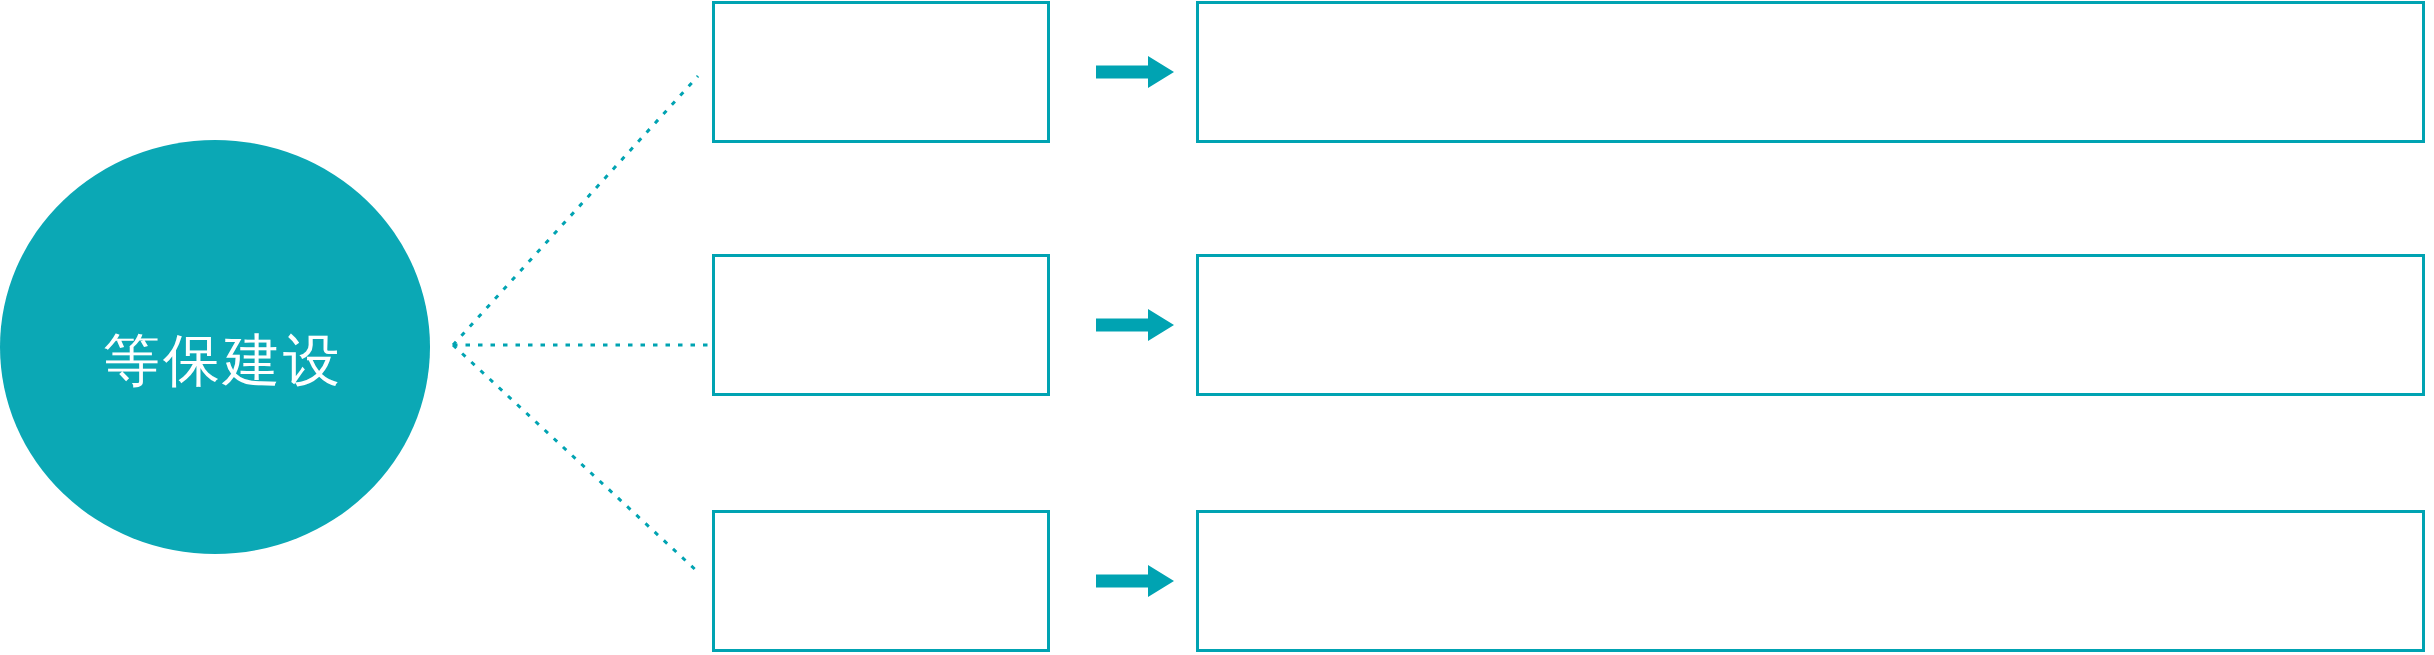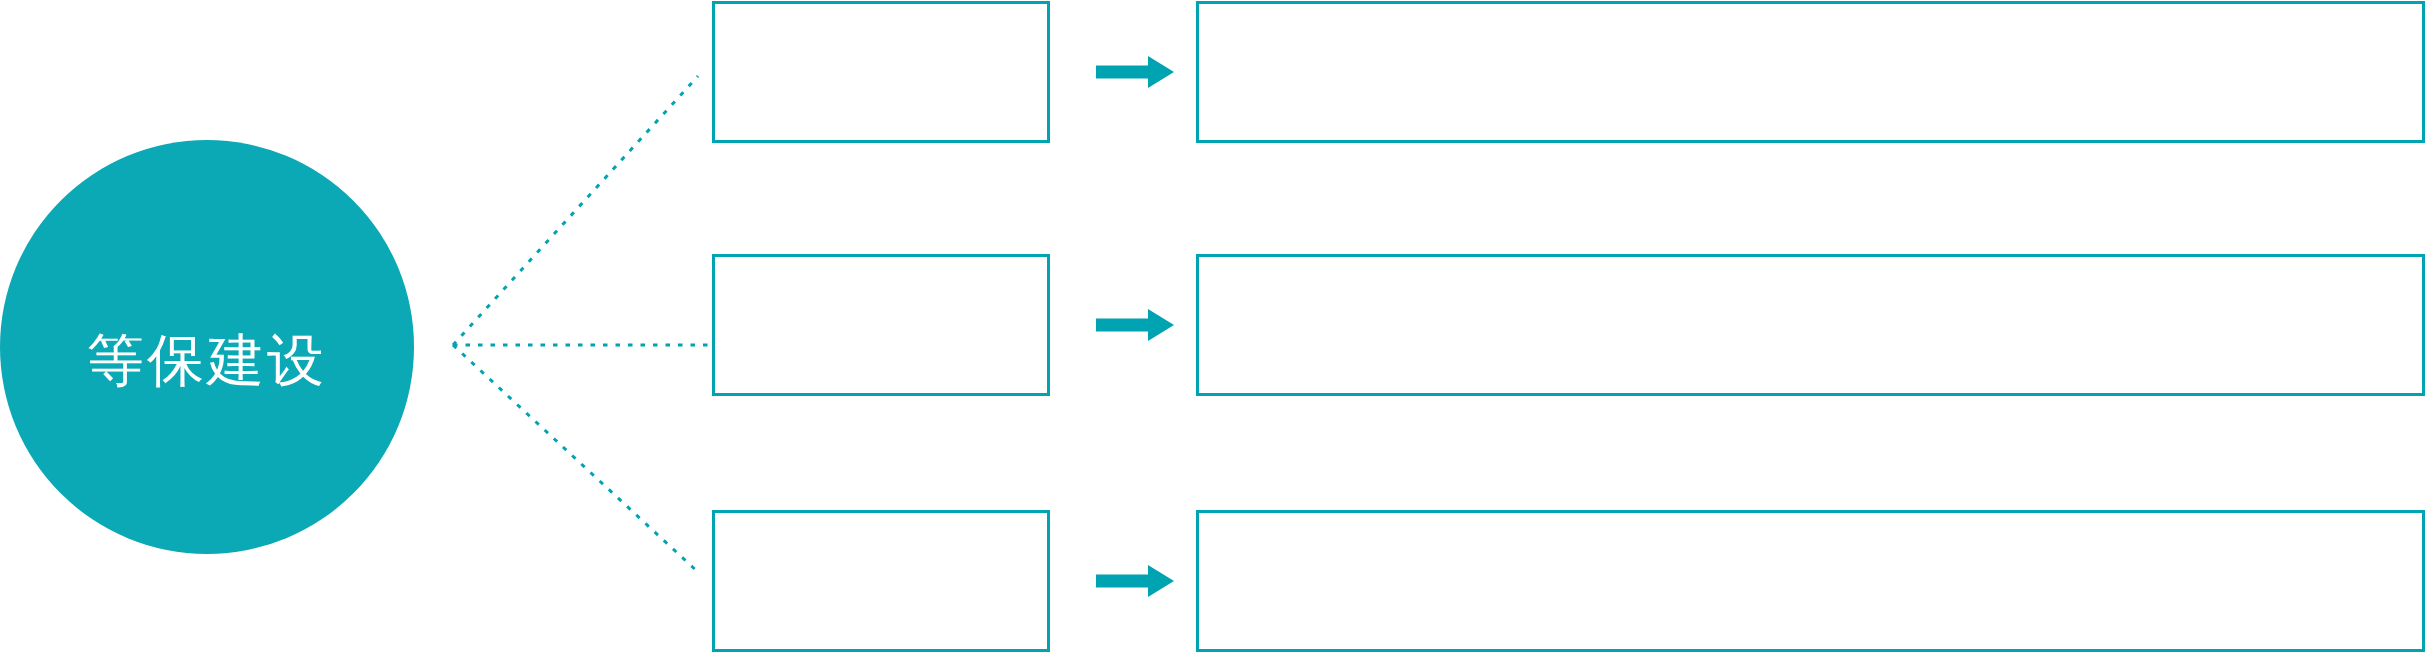--- a/index.html
+++ b/index.html
@@ -19,20 +19,21 @@
     position: absolute;
     left: 0px;
     top: 140px;
     width: 414px;
     height: 414px;
     border-radius: 50%;
     background: var(--circle-fill, #0ba8b5);
     display: flex;
     align-items: center;
     justify-content: center;
+    padding-left: 16px;
   }
   .hub-label {
     color: var(--circle-text, #ffffff);
     font-size: 57px;
     line-height: 80px;
     font-weight: 300;
     letter-spacing: 3px;
     text-align: center;
     transform: translateY(13px);
     white-space: nowrap;

